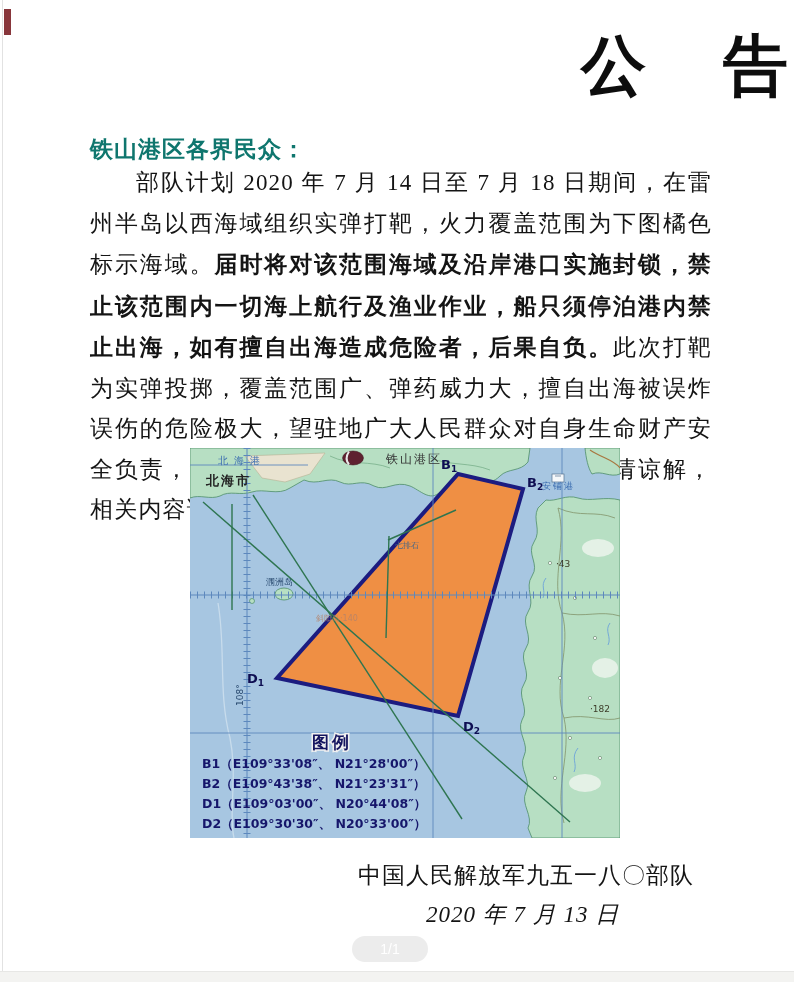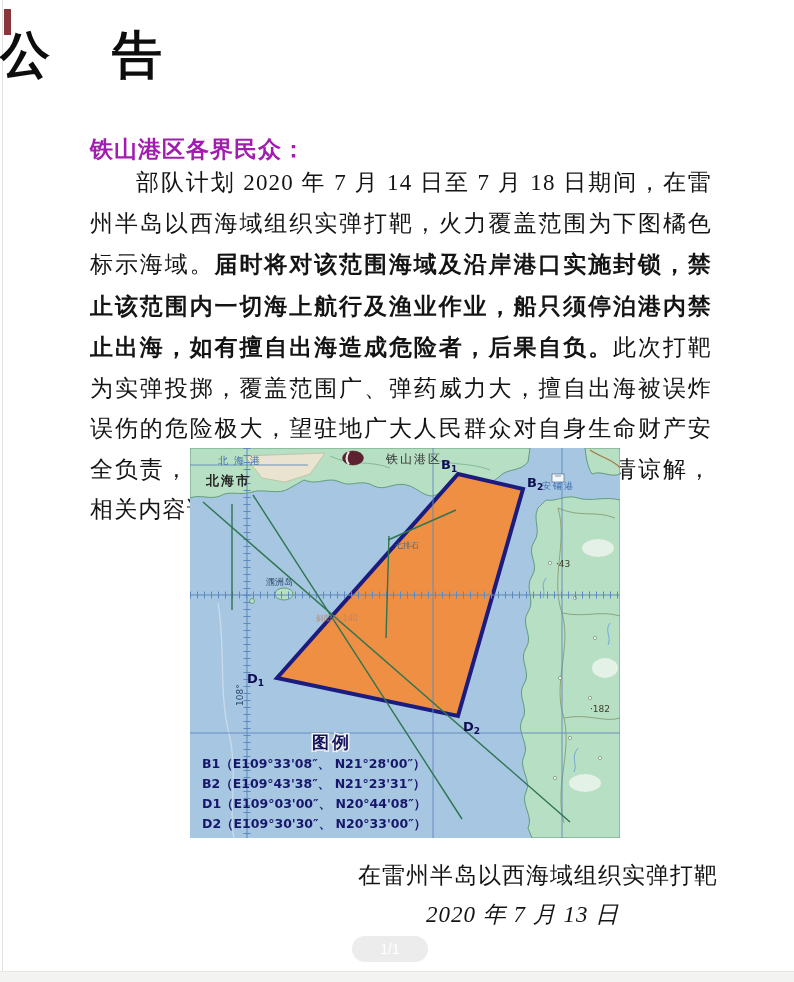--- a/index.html
+++ b/index.html
@@ -3,26 +3,26 @@
 <meta charset="utf-8">
 <style>
   html,body{margin:0;padding:0;background:#ffffff;}
   .page{
     position:relative;width:794px;height:982px;background:#ffffff;overflow:hidden;
     font-family:"Liberation Serif","DejaVu Serif",serif;color:#111;
   }
   .edge-line{position:absolute;left:2px;top:0;bottom:0;width:1px;background:#e2e2e2;}
   .scan-artifact{position:absolute;left:4px;top:9px;width:7px;height:26px;background:#7b2026;opacity:.9;}
   .doc-title{
-    position:absolute;top:22px;left:0;right:0;text-align:left;
-    font-size:50px;font-weight:700;letter-spacing:6px;color:#0d0d0d;
+    position:absolute;top:22px;left:0;right:0;text-align:right;
+    font-size:65px;font-weight:700;letter-spacing:6px;color:#0d0d0d;
     font-family:Liberation Mono, monospace;
   }
   .greeting{
-    position:absolute;left:90px;top:134px;font-size:23px;font-weight:700;color:#a21caf;
+    position:absolute;left:90px;top:134px;font-size:23px;font-weight:700;color:#0f766e;
     font-family:"Liberation Sans","DejaVu Sans",sans-serif;letter-spacing:1px;
   }
   .paragraph{
     position:absolute;left:90px;top:163px;width:622px;
     font-size:23px;line-height:40.5px;text-align:justify;text-indent:2em;
     letter-spacing:1.2px;color:#141414;
   }
   .seg-serif{font-family:"Liberation Serif","DejaVu Serif",serif;font-weight:400;}
   .seg-bold{font-family:"Liberation Sans","DejaVu Sans",sans-serif;font-weight:700;}
   .map-wrap{position:absolute;left:190px;top:448px;width:377px;height:390px;}
@@ -137,18 +137,18 @@
       <text x="273" y="283" font-size="13" font-weight="bold" fill="#0e0e52"><tspan>D</tspan><tspan font-size="9" dy="3">2</tspan></text>
 
       <text x="122" y="300" font-size="17" font-weight="bold" fill="#14145f" stroke="#f0f0f0" stroke-width="3" paint-order="stroke" letter-spacing="3">图例</text>
       <text x="12" y="320" font-size="12.5" font-weight="bold" fill="#16166b">B1（E109°33'08″、 N21°28'00″）</text>
       <text x="12" y="340" font-size="12.5" font-weight="bold" fill="#16166b">B2（E109°43'38″、 N21°23'31″）</text>
       <text x="12" y="360" font-size="12.5" font-weight="bold" fill="#16166b">D1（E109°03'00″、 N20°44'08″）</text>
       <text x="12" y="380" font-size="12.5" font-weight="bold" fill="#16166b">D2（E109°30'30″、 N20°33'00″）</text>
     </svg>
   </div>
 
-  <div class="signature">在雷州半岛以西海域组织实弹打靶</div>
+  <div class="signature">中国人民解放军九五一八〇部队</div>
   <div class="sign-date">2020 年 7 月 13 日</div>
 
   <div class="page-pill">1/1</div>
   <div class="bottom-strip"></div>
 </div>
 
 </body></html>

